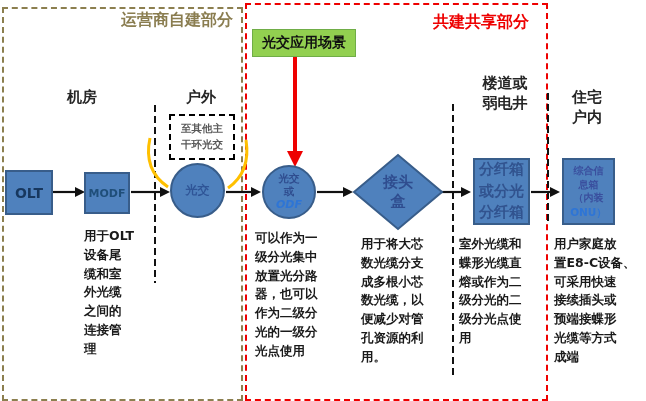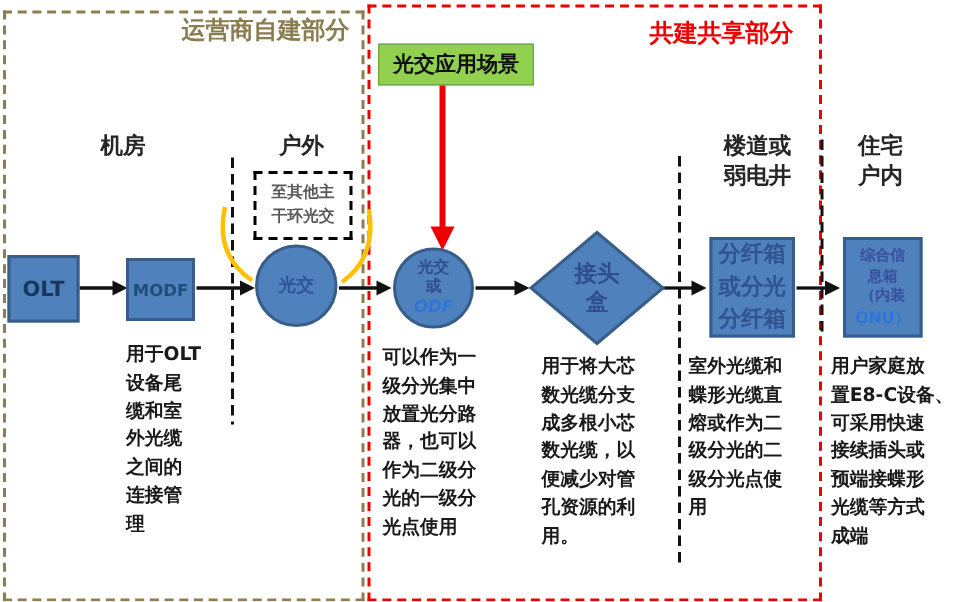--- a/index.html
+++ b/index.html
@@ -21,21 +21,21 @@
   
   .callout{left:252px;top:29px;width:102px;height:26px;background:#92d050;
     border:1px solid #70ad47;display:flex;align-items:center;justify-content:center;
     font-size:14px;font-weight:bold;color:#111;}
 
   
   .col-head{font-size:15px;font-weight:bold;color:#262626;text-align:center;line-height:1.35;}
   .col-1{left:49px; top:87px;width:66px;}
   .col-2{left:168px;top:87px;width:66px;}
   .col-3{left:315px;top:87px;width:86px;}
-  .col-4{left:471px;top:87px;width:68px;text-align:center;}
+  .col-4{left:471px;top:73px;width:68px;text-align:center;}
   .col-5{left:558px;top:87px;width:58px;}
 
   
   .note-box{left:169px;top:114px;width:62px;height:42px;border:2px dashed #000;
     display:flex;align-items:center;justify-content:center;text-align:center;
     font-size:10.5px;color:#595959;line-height:1.5;font-weight:bold;}
 
   
   .node{background:#4f81bd;border:2px solid #385d8a;display:flex;flex-direction:column;
     align-items:center;justify-content:center;text-align:center;box-sizing:border-box;}

